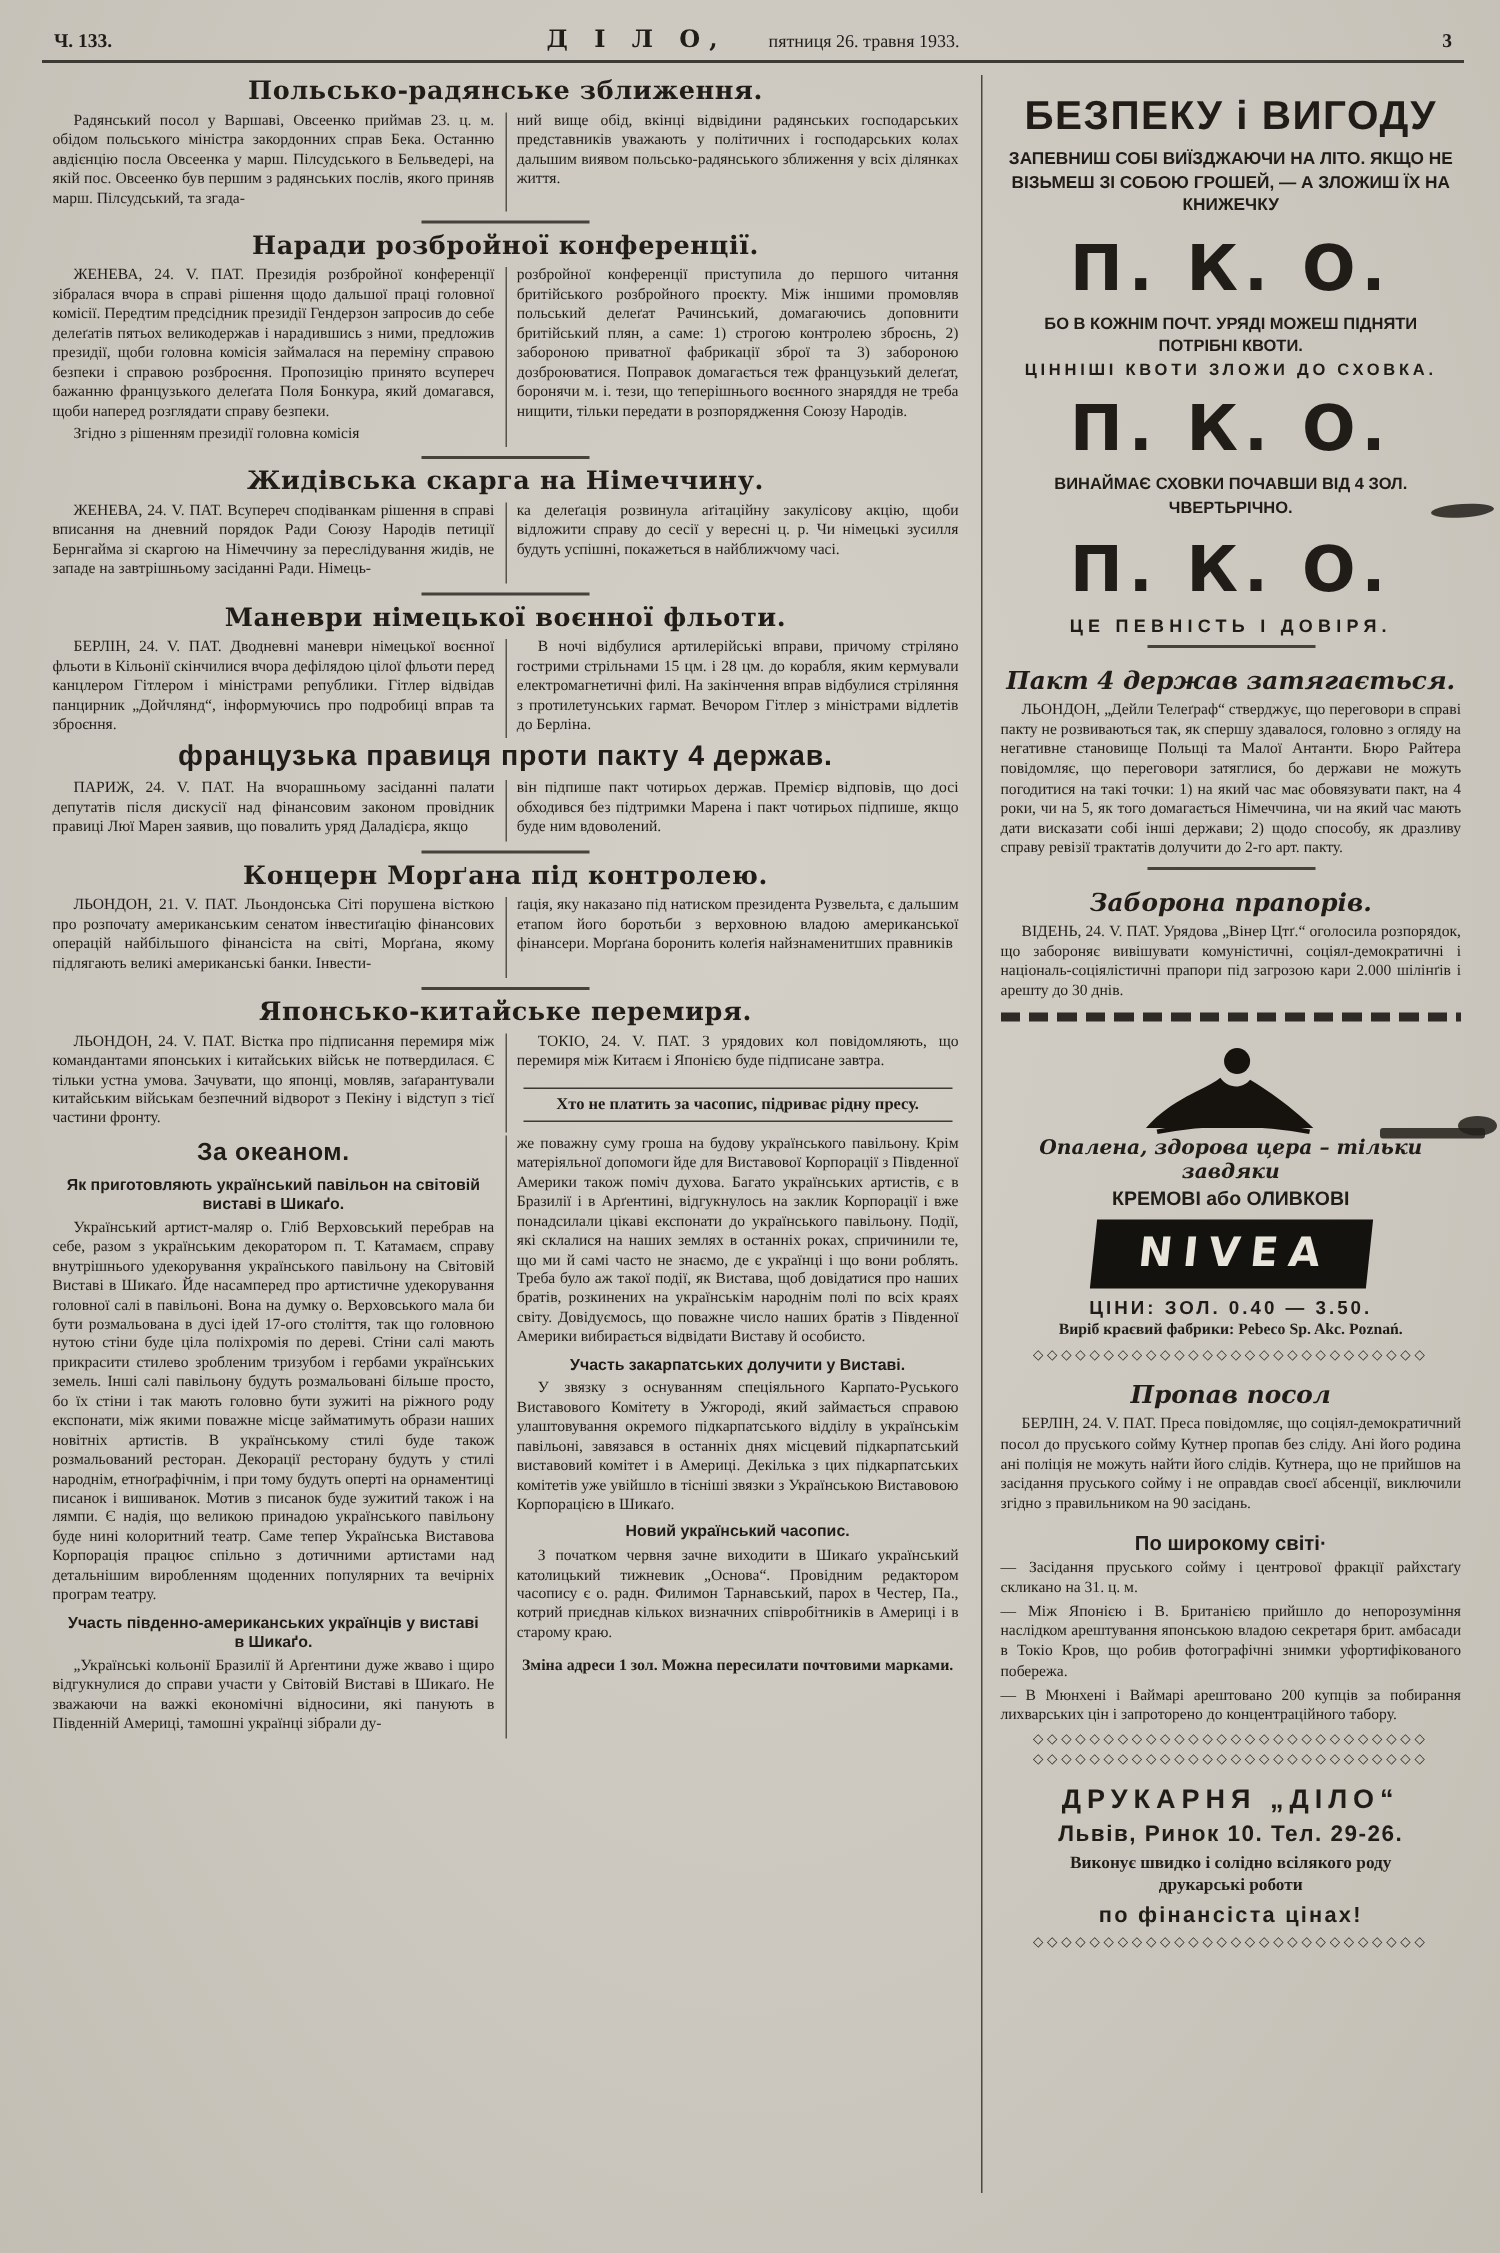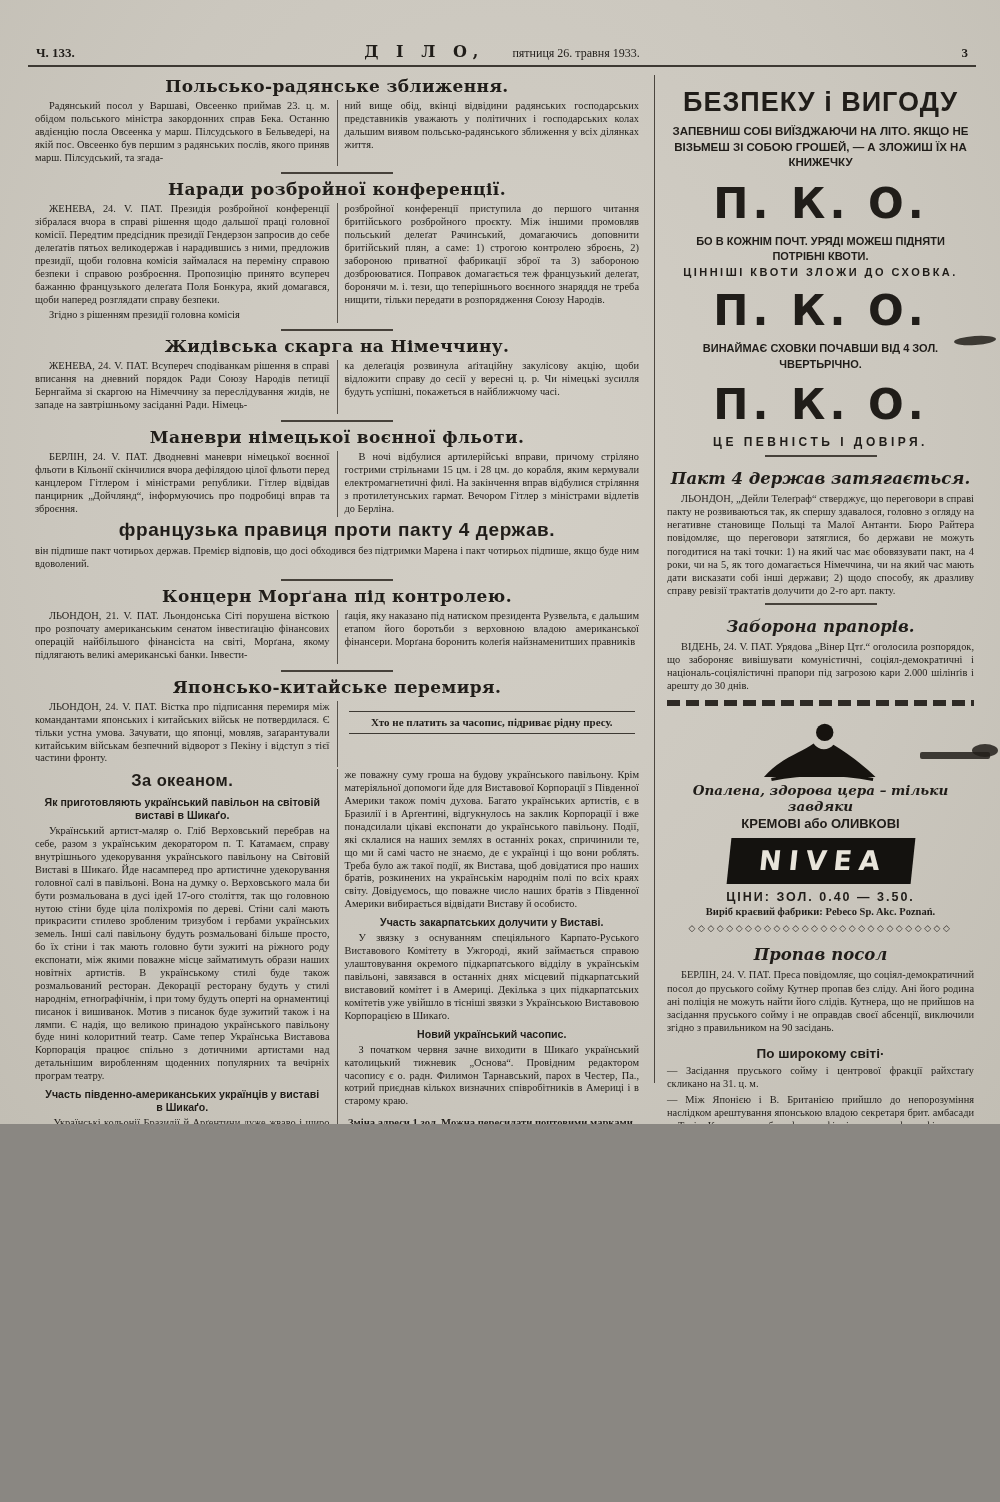--- a/index.html
+++ b/index.html
@@ -1,22 +1,22 @@
 <!DOCTYPE html>
 <html lang="uk"><head>
 <meta charset="utf-8">
 <style>
   html,body { margin:0; padding:0; }
   body { background:#8a8782; }
   .page {
     position:relative;
-    width:1000px; height:1124px;
+    width:1000px; height:1502px;
     margin:0 auto;
     box-sizing:border-box;
-    padding:42px 24px 14px 28px;
+    padding:16px 24px 14px 28px;
     background: radial-gradient(ellipse at 50% 40%, #d3cfc6 0%, #cbc7be 60%, #c2beb4 100%);
     color:#201d19;
     font-family:"Liberation Serif", serif;
     overflow:hidden;
   }
   
   .page-header { display:flex; align-items:baseline; border-bottom:2px solid #3d3933; padding:0 8px 4px 8px; }
   .issue { width:120px; font-weight:bold; font-size:13px; }
   .head-center { flex:1; text-align:center; }
   .masthead { font-weight:bold; font-size:16px; letter-spacing:6px; font-family:"DejaVu Serif", serif; }
@@ -170,20 +170,23 @@
           <div class="col">
             <p>В ночі відбулися артилерійські вправи, причому стріляно гострими стрільнами 15 цм. і 28 цм. до корабля, яким кермували електромагнетичні филі. На закінчення вправ відбулися стріляння з протилетунських гармат. Вечором Гітлер з міністрами відлетів до Берліна.</p>
           </div>
         </div>
       </article>
 
       <article>
         <h2 class="headline sans">французька правиця проти пакту 4 держав.</h2>
         <div class="cols">
           <div class="col">
+            <p>ПАРИЖ, 24. V. ПАТ. На вчорашньому засіданні палати депутатів після дискусії над фінансовим законом провідник правиці Люї Марен заявив, що повалить уряд Даладієра, якщо</p>
+          </div>
+          <div class="col">
             <p class="no-indent">він підпише пакт чотирьох держав. Премієр відповів, що досі обходився без підтримки Марена і пакт чотирьох підпише, якщо буде ним вдоволений.</p>
           </div>
         </div>
       </article>
 
       <div class="sep"></div>
 
       <article>
         <h2 class="headline">Концерн Морґана під контролею.</h2>
         <div class="cols">
@@ -198,20 +201,21 @@
 
       <div class="sep"></div>
 
       <article>
         <h2 class="headline">Японсько-китайське перемиря.</h2>
         <div class="cols">
           <div class="col">
             <p>ЛЬОНДОН, 24. V. ПАТ. Вістка про підписання перемиря між командантами японських і китайських військ не потвердилася. Є тільки устна умова. Зачувати, що японці, мовляв, заґарантували китайським військам безпечний відворот з Пекіну і відступ з тієї частини фронту.</p>
           </div>
           <div class="col">
+            <p>ТОКІО, 24. V. ПАТ. З урядових кол повідомляють, що перемиря між Китаєм і Японією буде підписане завтра.</p>
             <div class="notice">Хто не платить за часопис, підриває рідну пресу.</div>
           </div>
         </div>
       </article>
 
       <article>
         <div class="cols">
           <div class="col">
             <h2 class="headline med-sans">За океаном.</h2>
             <h3 class="subhead">Як приготовляють український павільон на світовій виставі в Шикаґо.</h3>

